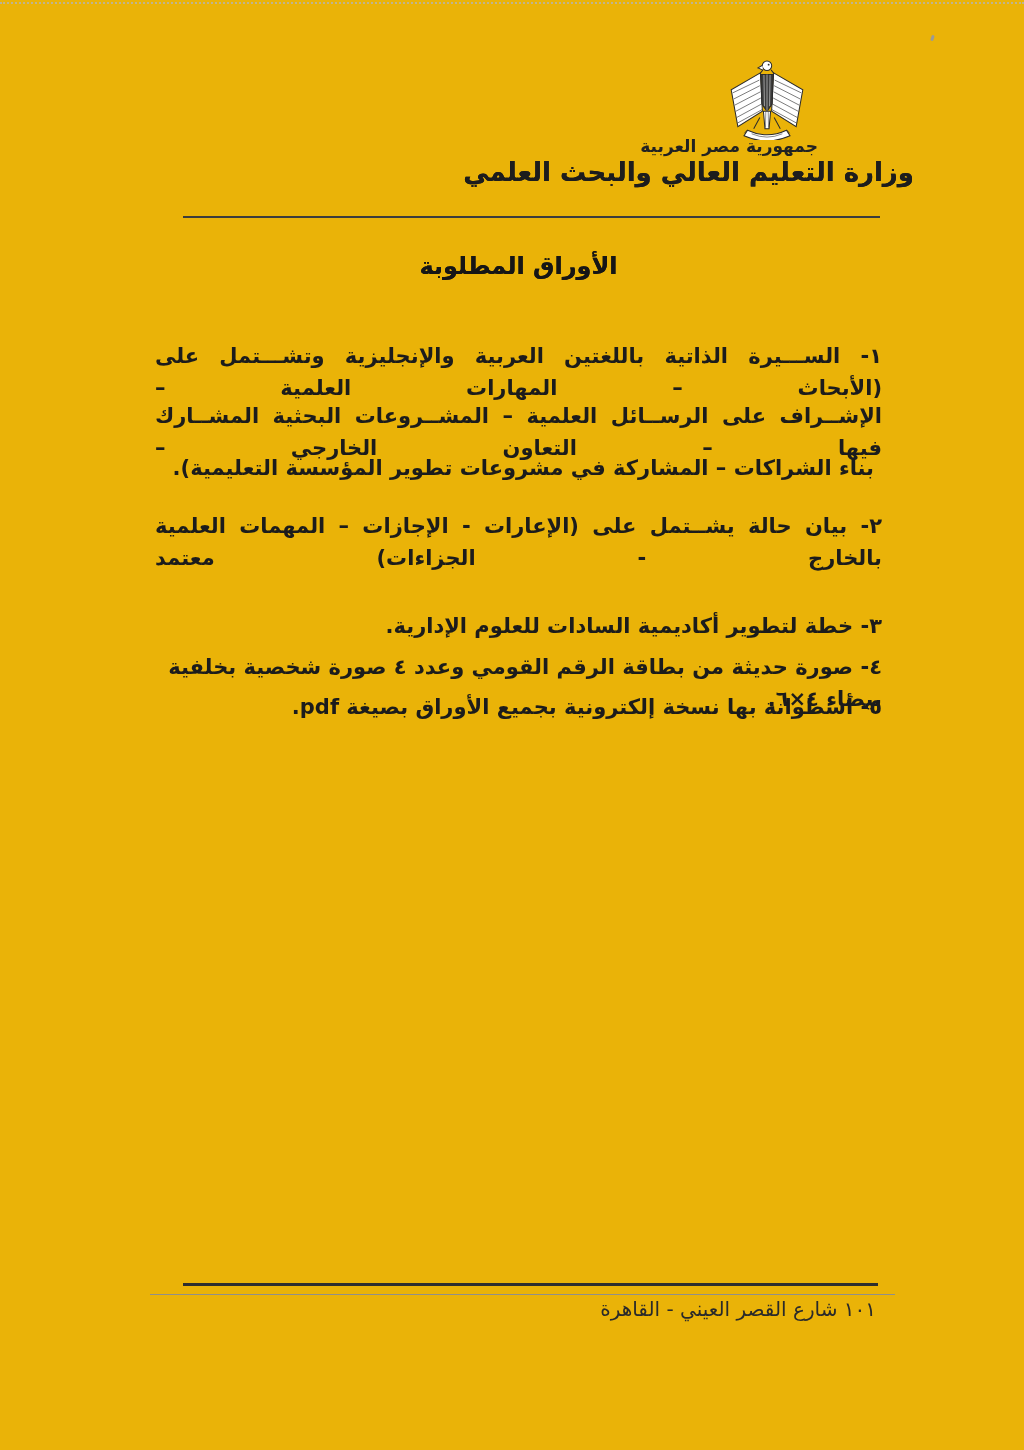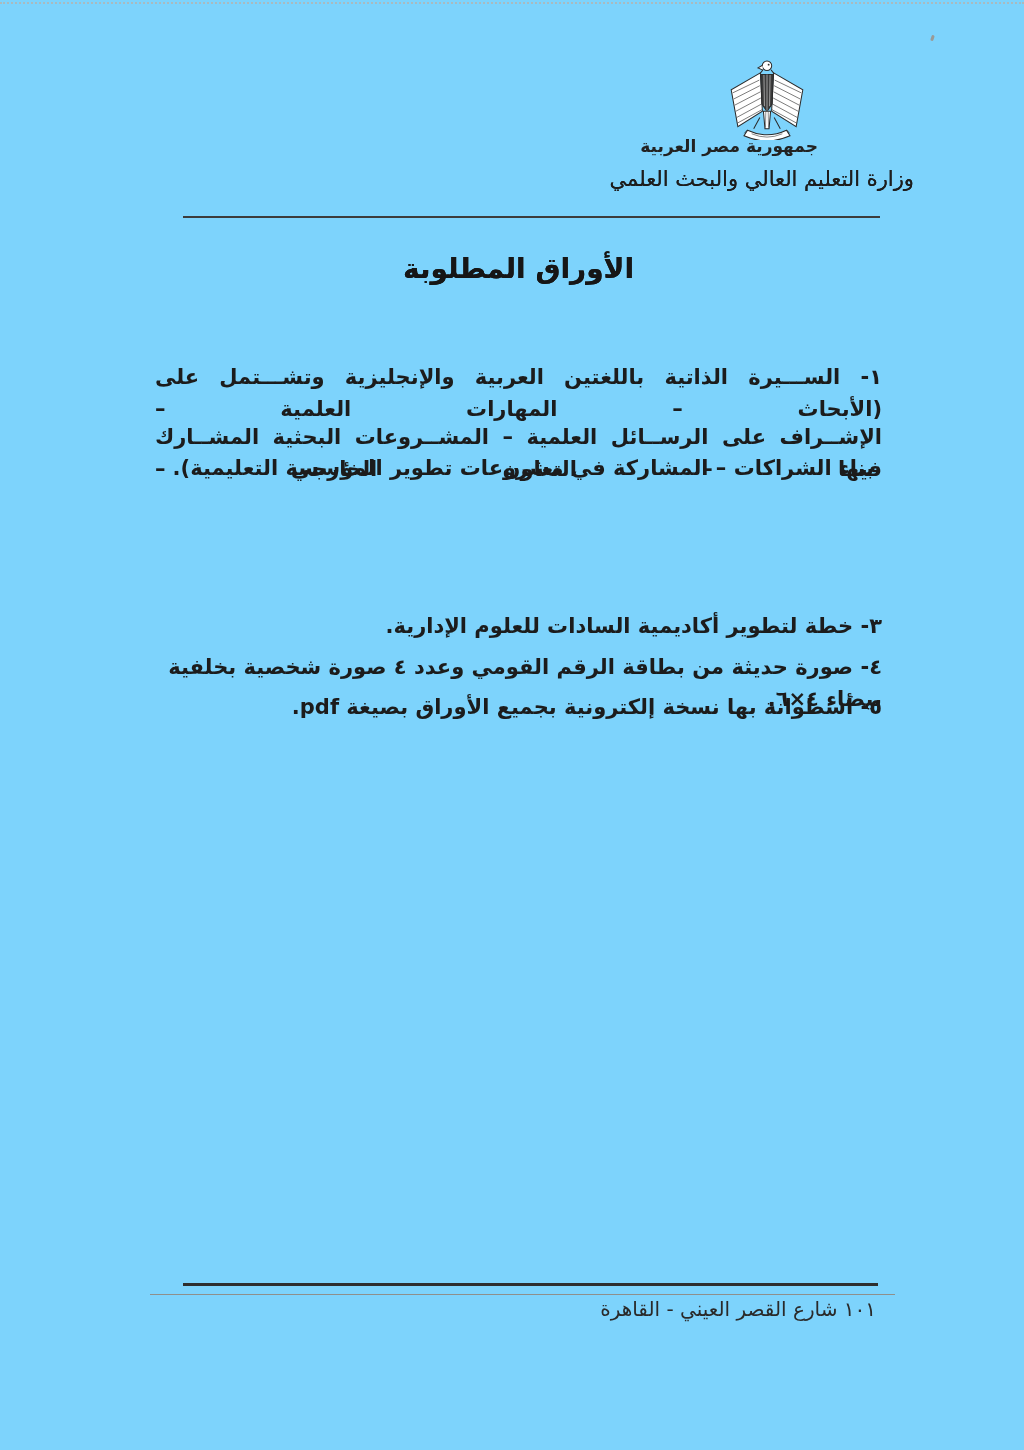--- a/index.html
+++ b/index.html
@@ -1,21 +1,21 @@
 <!DOCTYPE html>
 <html lang="ar"><head>
 <meta charset="utf-8">
 <style>
   html,body { margin:0; padding:0; background:#e8e8e8; }
   .page {
     position: relative;
     width: 1024px;
     height: 1450px;
     margin: 0 auto;
-    background: #7dd3fc;
+    background: #eab308;
     font-family: "DejaVu Sans", sans-serif;
     color: #1b1b1b;
     overflow: hidden;
   }
   .scan-top {
     position: absolute; top: 2px; left: 0; right: 0;
     border-top: 2px dotted #b5b5b0;
     opacity: .8;
   }
   .speck {
@@ -26,42 +26,42 @@
   .emblem {
     position: absolute; top: 58px; left: 722px;
     width: 90px; height: 82px;
   }
   .republic-line {
     position: absolute; top: 136px; right: 206px;
     direction: rtl; font-weight: bold; font-size: 17px;
     letter-spacing: -0.5px; color:#222;
   }
   .ministry-line {
-    position: absolute; top: 167px; right: 110px;
-    direction: rtl; font-weight: normal; font-size: 21px;
+    position: absolute; top: 157px; right: 110px;
+    direction: rtl; font-weight: bold; font-size: 26px;
     letter-spacing: -1px; color:#1d1d1d;
     text-shadow: 0 0 .4px #1d1d1d;
   }
   .header-rule {
     position: absolute; top: 216px; left: 183px; width: 697px;
     border-top: 2px solid #3c3c3c;
   }
   .doc-title {
     position: absolute; top: 252px; left: 155px; right: 142px;
     text-align: center; direction: rtl;
-    font-size: 28px; font-weight: bold; color:#161616;
+    font-size: 24px; font-weight: bold; color:#161616;
     text-shadow: 0 0 .6px #161616;
     margin: 0;
   }
   .body-line {
     position: absolute; left: 155px; right: 142px;
     direction: rtl; font-weight: bold;
     font-size: 21px; line-height: 32px; color:#1c1c1c;
   }
-  .just { text-align: justify; text-align-last: justify; margin-top: 21px; }
+  .just { text-align: justify; text-align-last: justify; }
   .rt   { text-align: right; }
   .footer-rule-thick {
     position: absolute; top: 1283px; left: 183px; width: 695px;
     border-top: 3px solid #2e2e2e;
   }
   .footer-rule-thin {
     position: absolute; top: 1294px; left: 150px; width: 745px;
     border-top: 1px solid #8f8f8b;
   }
   .footer-address {
@@ -112,20 +112,21 @@
     <div class="ministry-line">وزارة التعليم العالي والبحث العلمي</div>
     <div class="header-rule"></div>
   </div>
 
   <h1 class="doc-title">الأوراق المطلوبة</h1>
 
   <div class="body-line just" style="top:340px">١- الســـيرة الذاتية باللغتين العربية والإنجليزية وتشـــتمل على (الأبحاث – المهارات العلمية –</div>
   <div class="body-line rt" style="top:452px; padding-right:8px">بناء الشراكات – المشاركة في مشروعات تطوير المؤسسة التعليمية).</div>
   <div class="body-line just" style="top:400px">الإشــراف على الرســائل العلمية – المشــروعات البحثية المشــارك فيها – التعاون الخارجي –</div>
 
+  <div class="body-line just" style="top:510px">٢- بيان حالة يشــتمل على (الإعارات - الإجازات – المهمات العلمية بالخارج - الجزاءات) معتمد</div>
 
   <div class="body-line rt" style="top:610px">٣- خطة لتطوير أكاديمية السادات للعلوم الإدارية.</div>
   <div class="body-line rt" style="top:651px">٤- صورة حديثة من بطاقة الرقم القومي وعدد ٤ صورة شخصية بخلفية بيضاء ٤×٦.</div>
   <div class="body-line rt" style="top:691px">٥- أسطوانة بها نسخة إلكترونية بجميع الأوراق بصيغة pdf.</div>
 
 
   <div>
     <div class="footer-rule-thick"></div>
     <div class="footer-rule-thin"></div>
     <div class="footer-address">١٠١ شارع القصر العيني - القاهرة</div>

